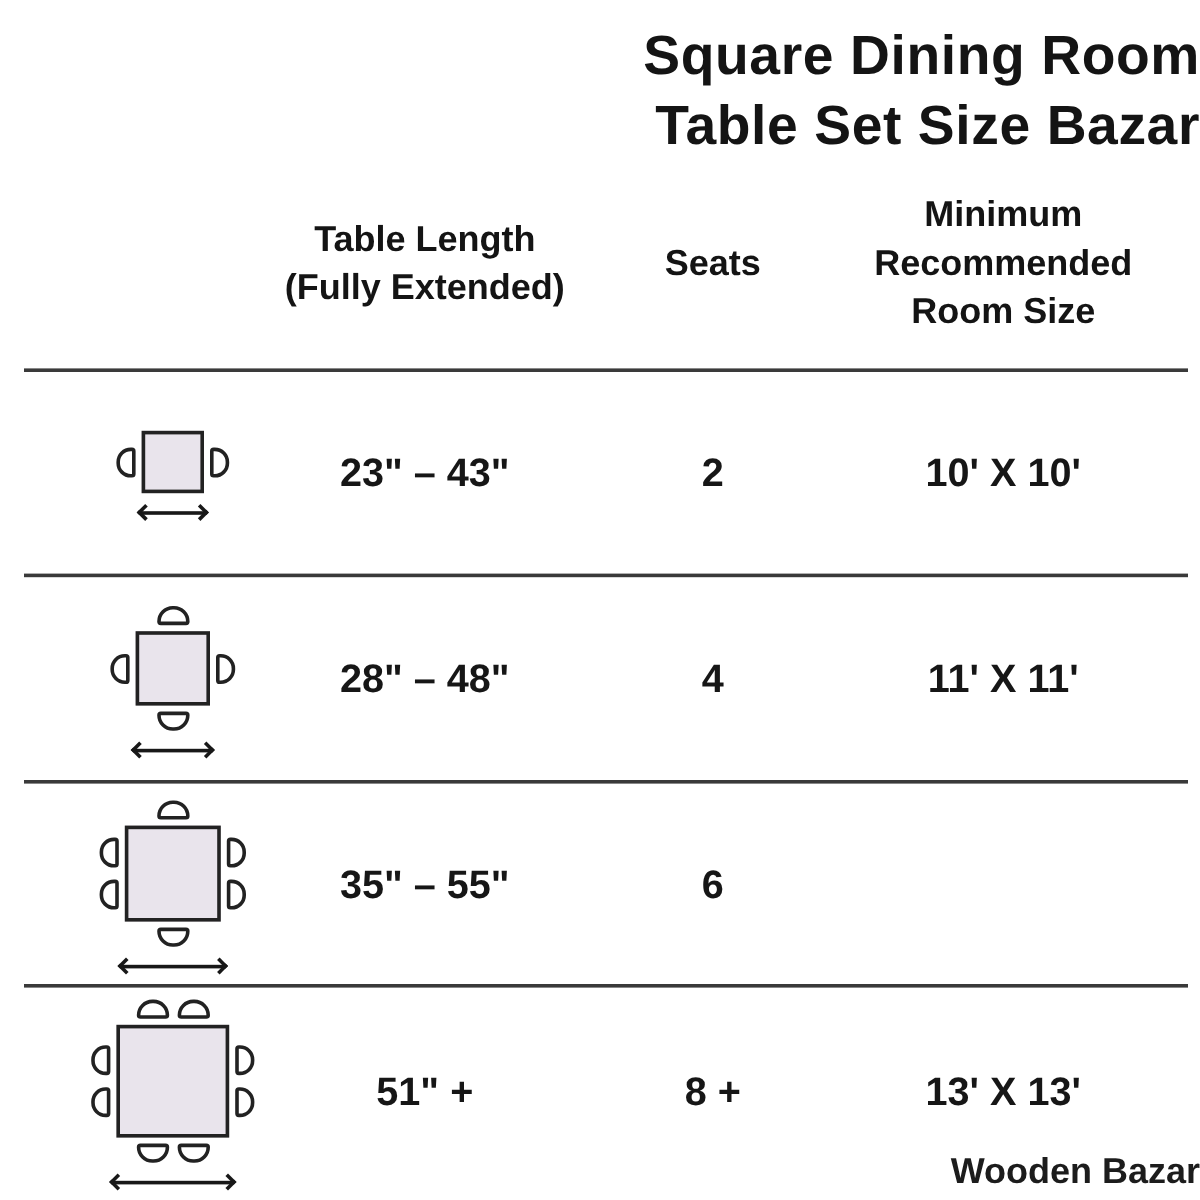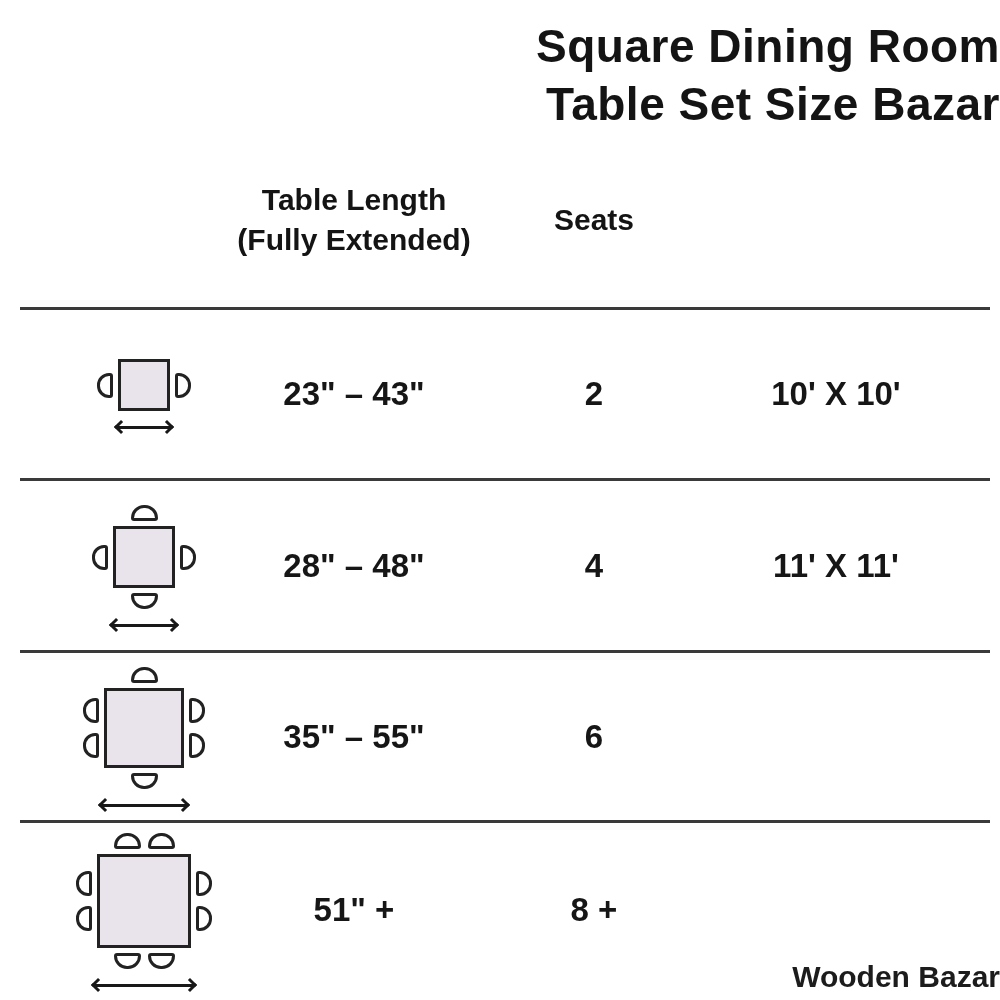--- a/index.html
+++ b/index.html
@@ -68,20 +68,25 @@
   <span>Table Set Size Bazar</span>
 </h1>
 
 <div class="grid header-row">
   <div class="cell"></div>
   <div class="cell header-cell">
     <span>Table Length</span><br>
     <span>(Fully Extended)</span>
   </div>
   <div class="cell header-cell">Seats</div>
+  <div class="cell header-cell">
+    <span>Minimum</span><br>
+    <span>Recommended</span><br>
+    <span>Room Size</span>
+  </div>
 </div>
 
 <div class="divider" style="top:307px"></div>
 
 <div class="grid row-1">
   <div class="cell diagram">
       <div class="mid-row">
         <div class="chair-col left">
           <div class="chair chair-left"></div>
         </div>
@@ -170,15 +175,16 @@
         </div>
       </div>
       <div class="chair-row bottom">
         <div class="chair chair-bottom"></div>
         <div class="chair chair-bottom"></div>
       </div>
       <div class="arrow" style="width: 102px;"></div>
     </div>
   <div class="cell value-cell">51" +</div>
   <div class="cell value-cell">8 +</div>
+  <div class="cell value-cell">13' X 13'</div>
 </div>
 
 <div class="watermark">Wooden Bazar</div>
 
 </body></html>

